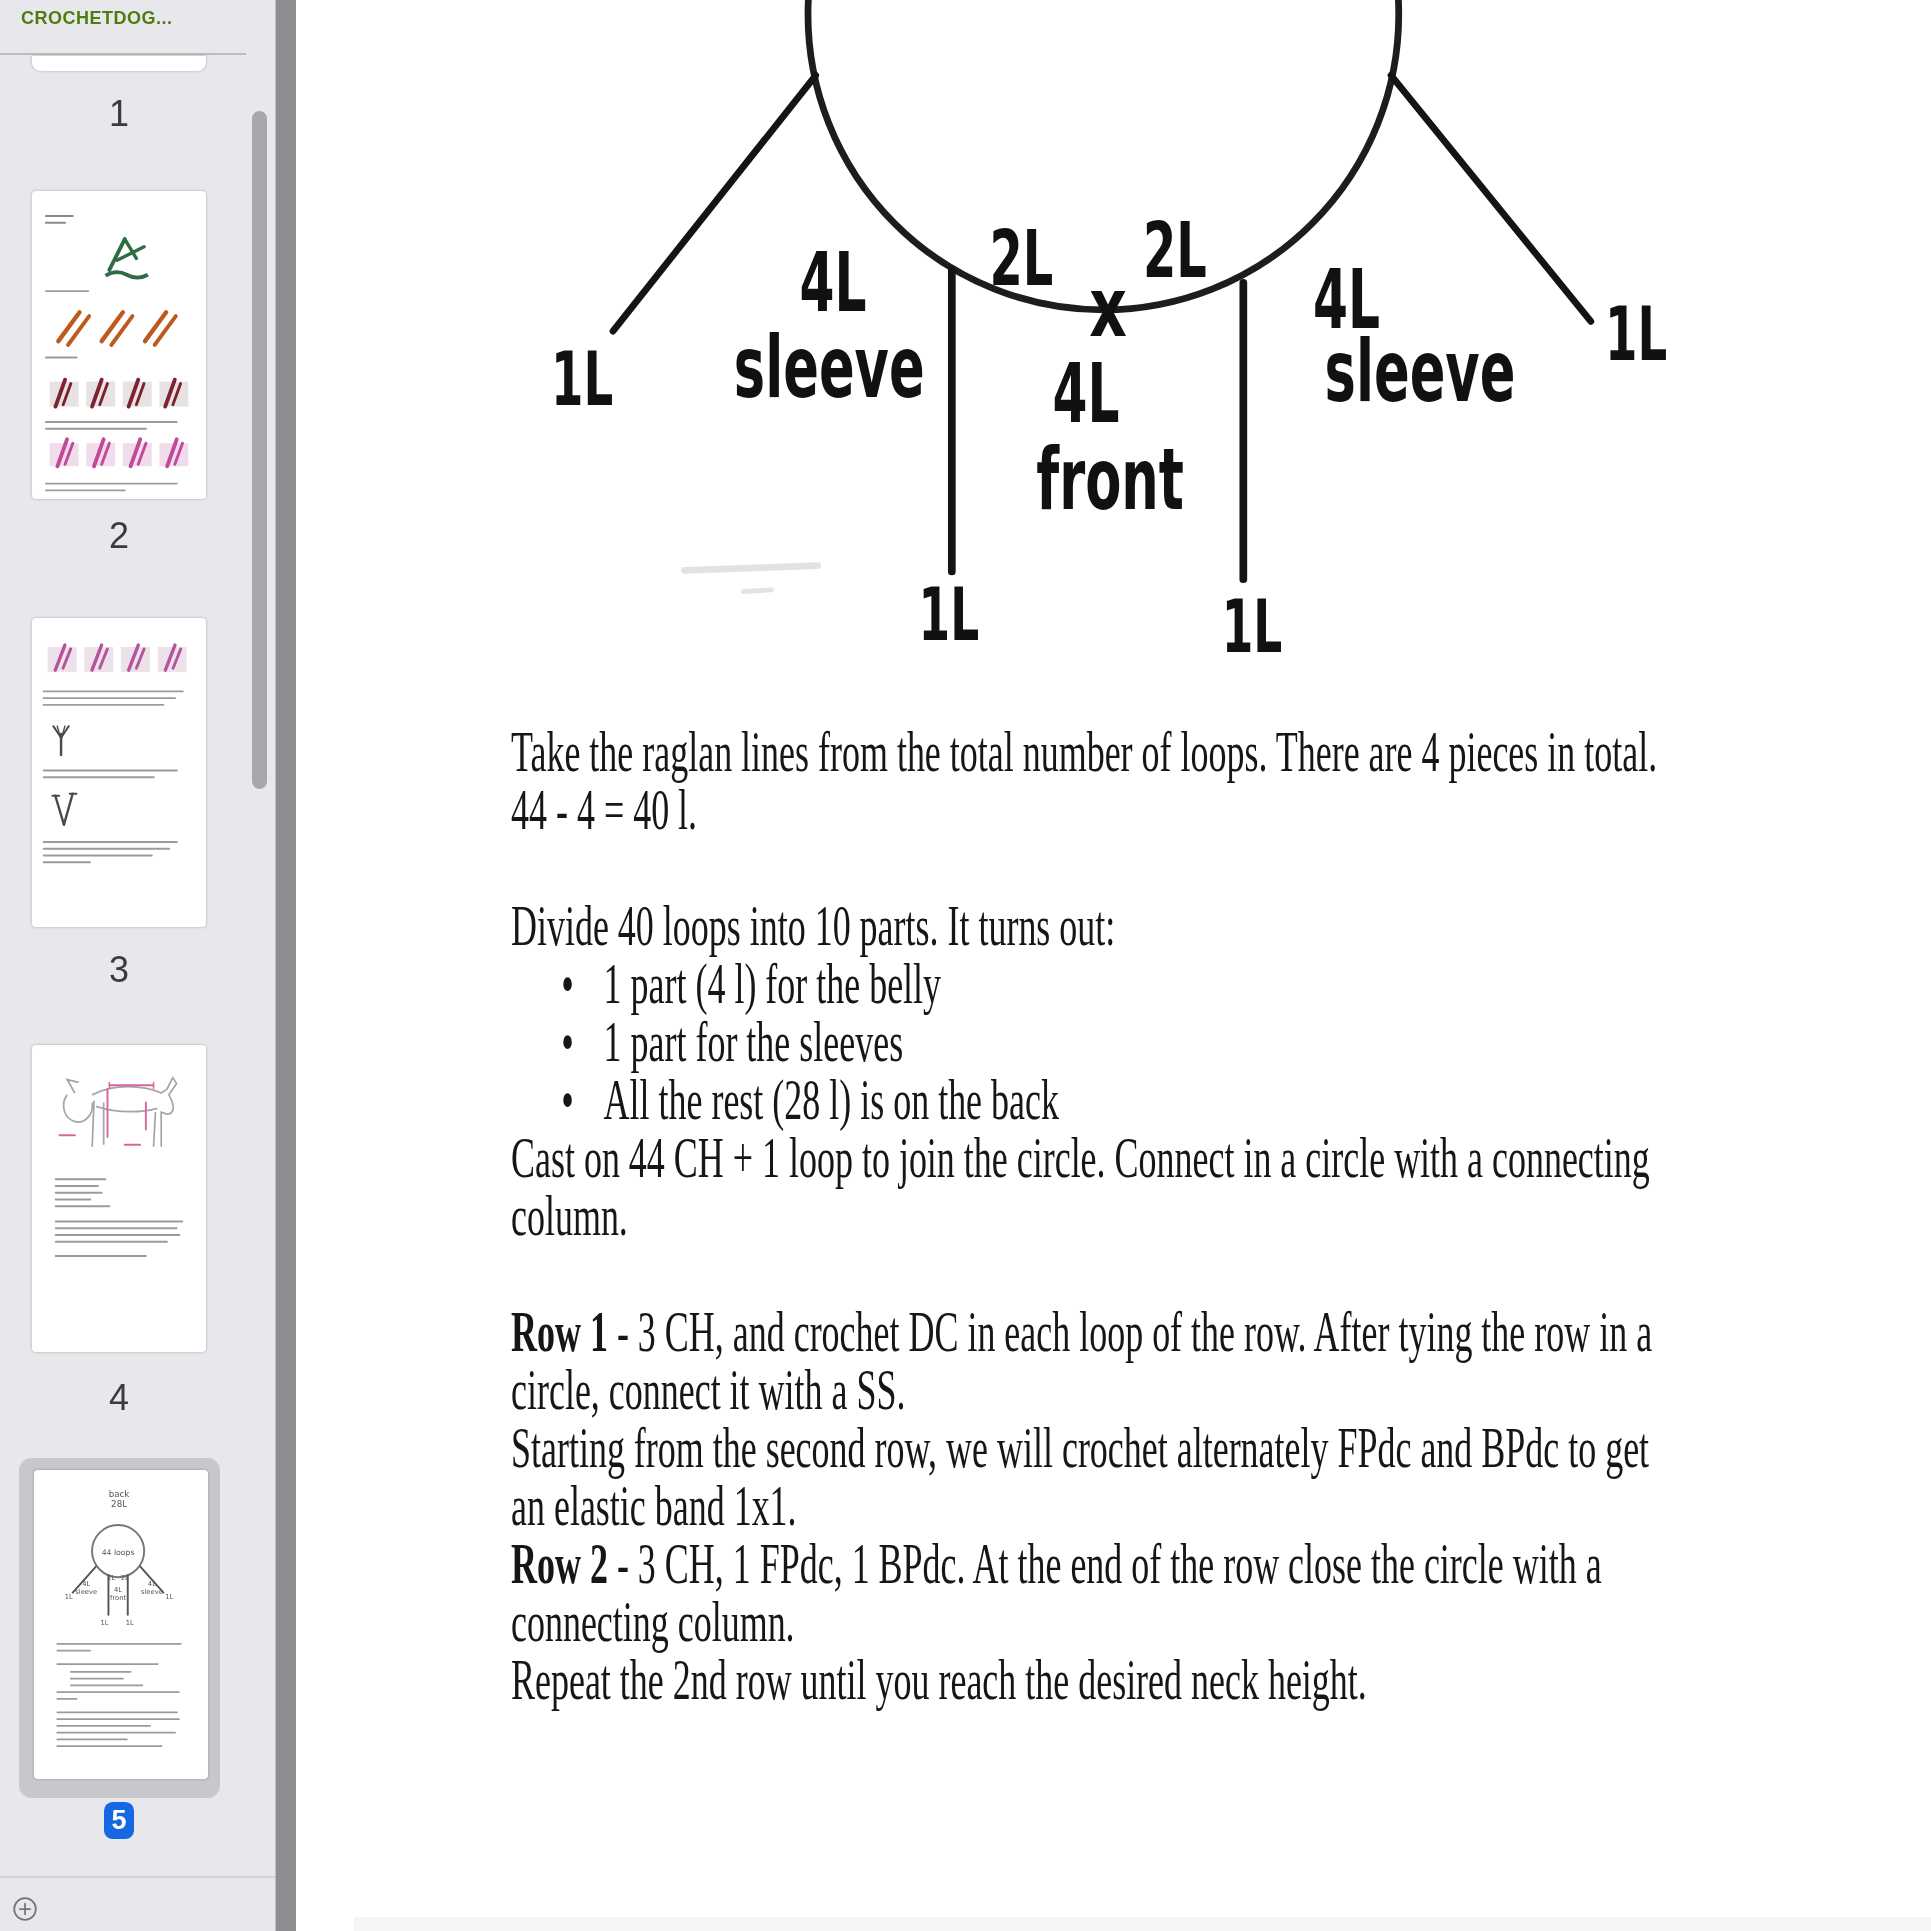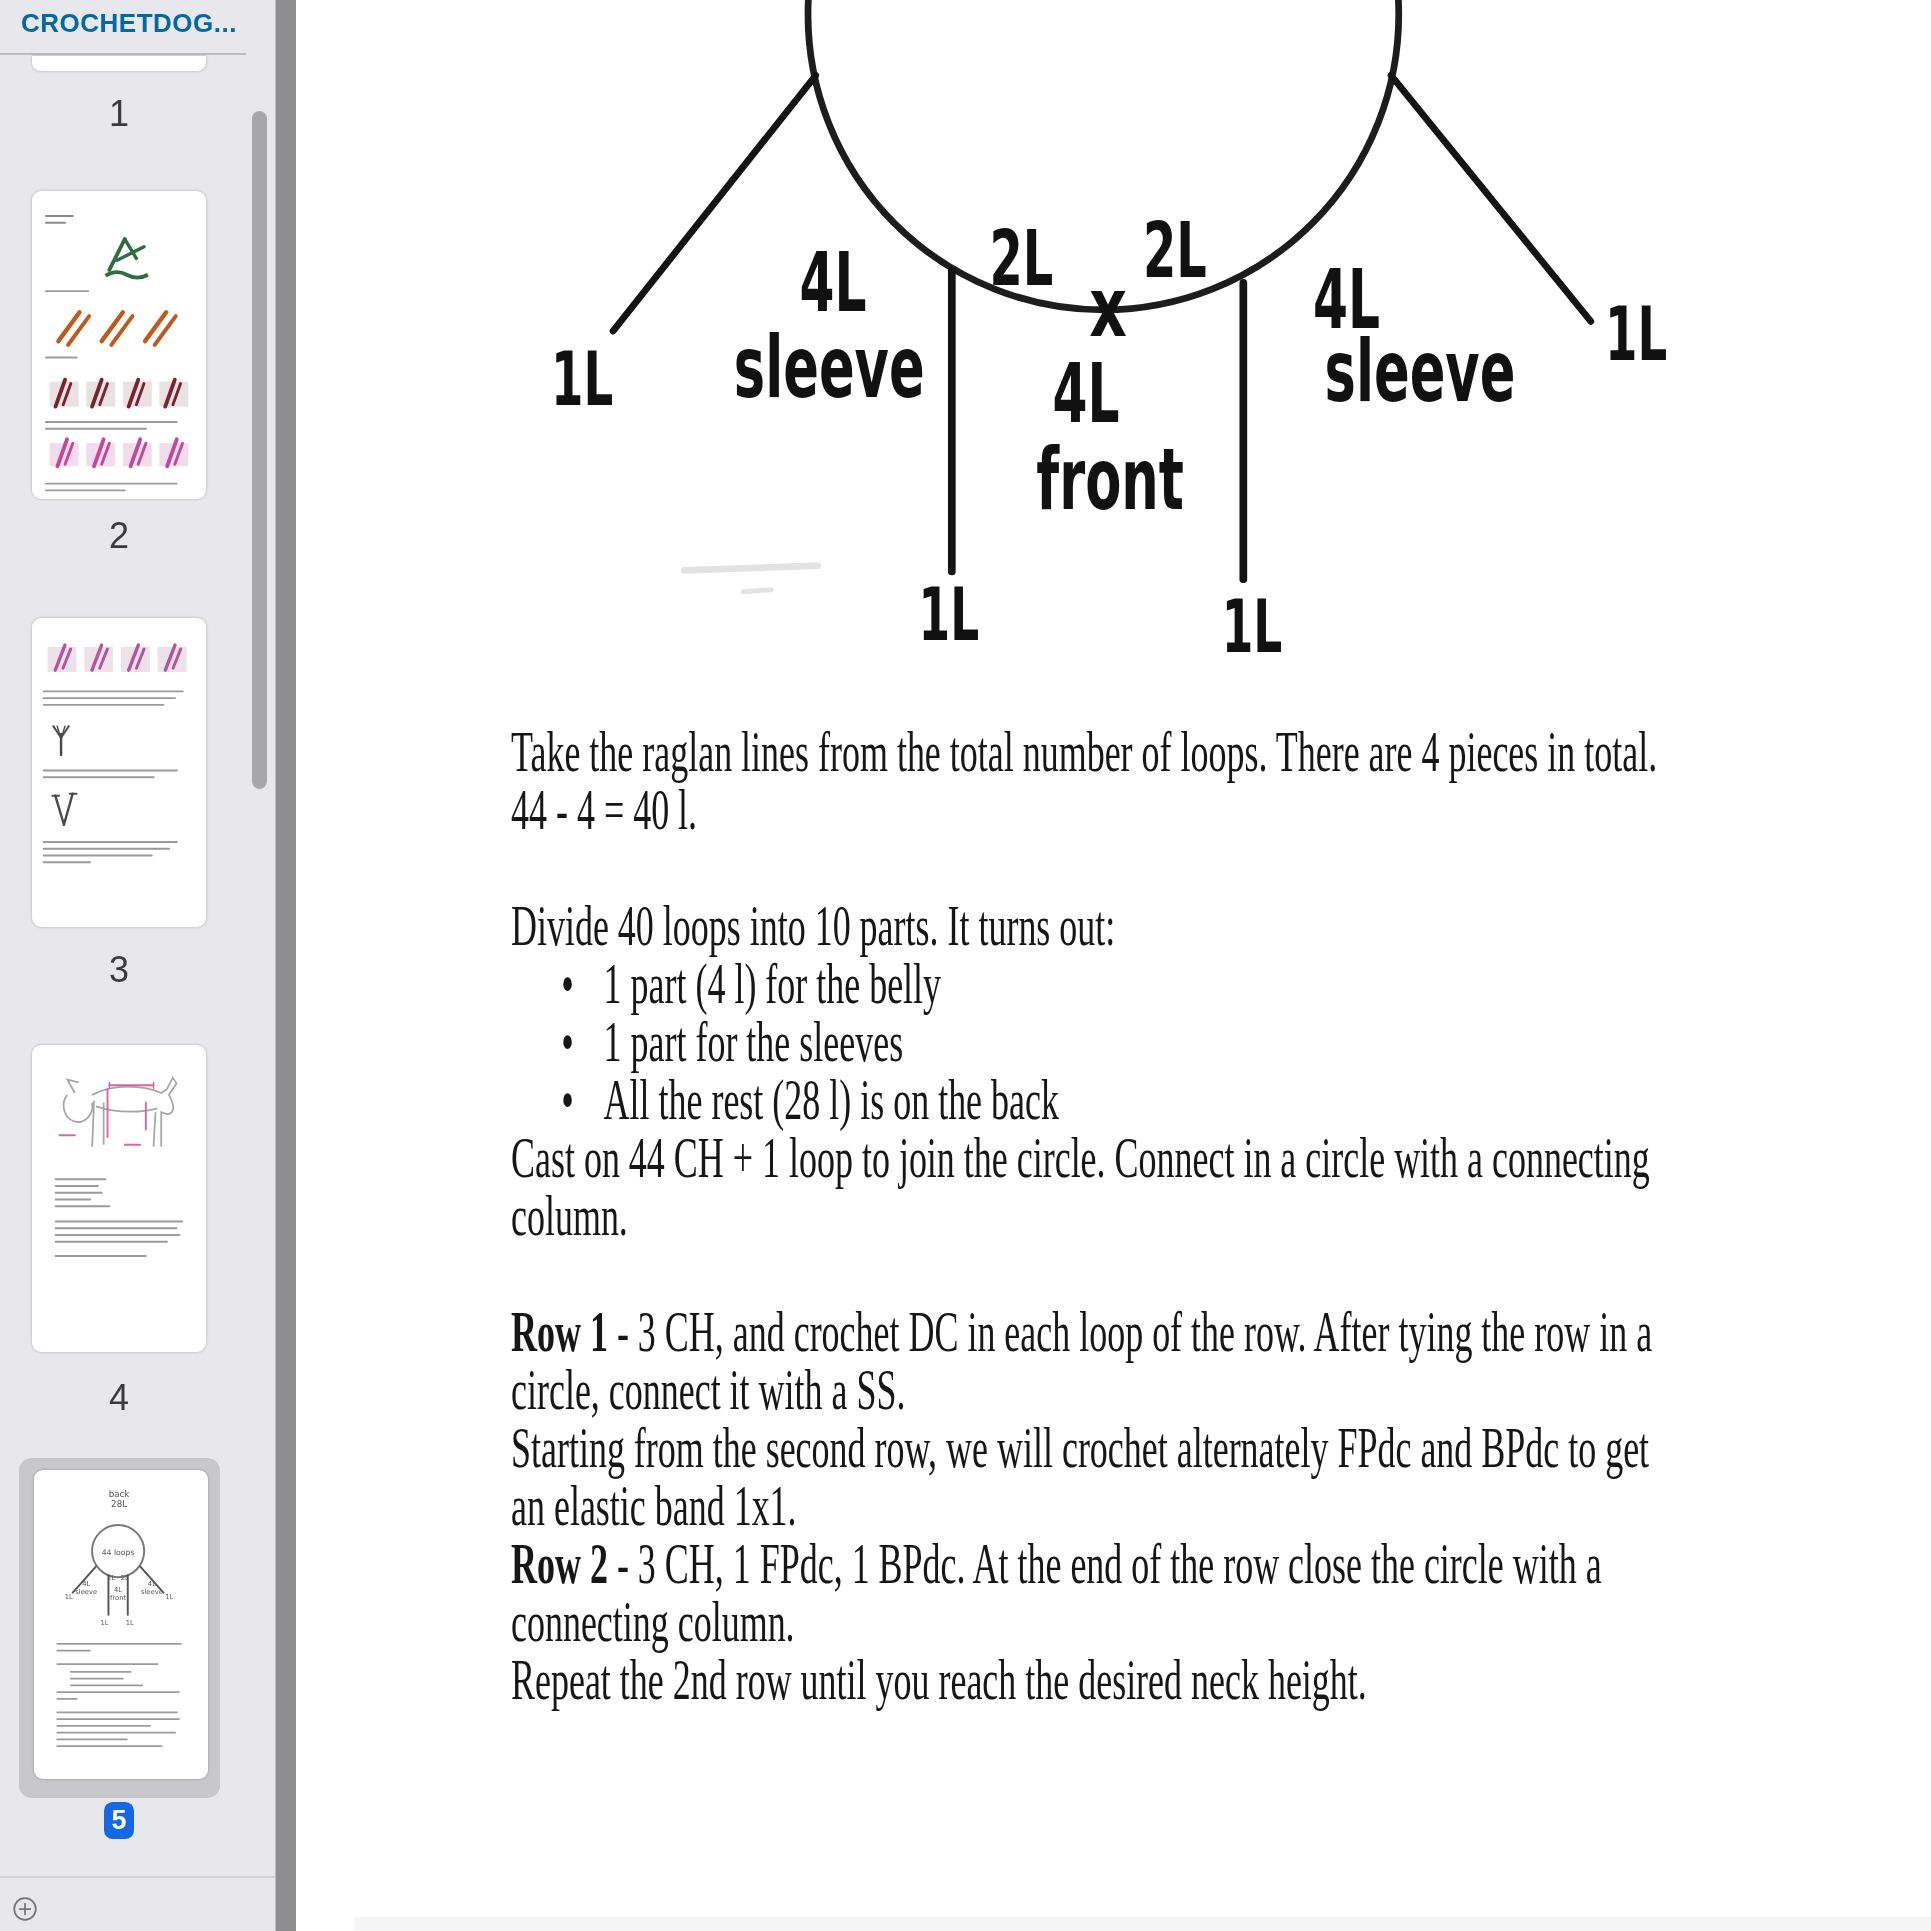--- a/index.html
+++ b/index.html
@@ -2,25 +2,25 @@
 <html><head>
 <meta charset="utf-8">
 <style>
   html,body{margin:0;padding:0;}
   body{width:1931px;height:1931px;overflow:hidden;background:#fff;
        font-family:"Liberation Sans","DejaVu Sans",sans-serif;}
   .app{position:absolute;left:0;top:0;width:1931px;height:1931px;}
 
   
   .sidebar{position:absolute;left:0;top:0;width:275px;height:1931px;background:#e8e7ec;}
-  .doc-title{position:absolute;left:21px;top:7.7px;font-size:26px;font-weight:bold;
-             color:#0369a1;letter-spacing:0.5px;white-space:nowrap;}
+  .doc-title{position:absolute;left:21px;top:7.7px;font-size:18px;font-weight:bold;
+             color:#4d7c0f;letter-spacing:0.5px;white-space:nowrap;}
   .header-divider{position:absolute;left:0;top:53px;width:246px;height:1.9px;background:#bcbbc0;}
   .thumb-list{position:absolute;left:0;top:0;width:275px;height:1931px;}
-  .thumb{position:absolute;left:32px;width:174px;background:#fff;border-radius:9px;
+  .thumb{position:absolute;left:32px;width:174px;background:#fff;border-radius:4px;
          box-shadow:0 0 2.9px rgba(0,0,0,.28);overflow:hidden;}
   .thumb.partial{border-radius:0 0 8.7px 8.7px;}
   .sel-bg{position:absolute;left:19.3px;width:201px;background:#c8c7cc;border-radius:12.6px;}
   .pagenum{position:absolute;left:32px;width:174px;text-align:center;font-size:36px;color:#3b3b3d;}
   .badge{position:absolute;left:104px;width:30px;height:37px;background:#1567e2;border-radius:8.7px;
          color:#fff;font-size:27px;font-weight:bold;text-align:center;line-height:37px;}
   .sidebar-scrollbar{position:absolute;left:252px;top:111px;width:15.4px;height:678px;
                      border-radius:7.7px;background:#a7a6ab;}
   .footer-divider{position:absolute;left:0;top:1876px;width:275px;height:1.9px;background:#d2d1d6;}
   .add-btn{position:absolute;left:11.6px;top:1896px;width:27px;height:27px;cursor:pointer;}

